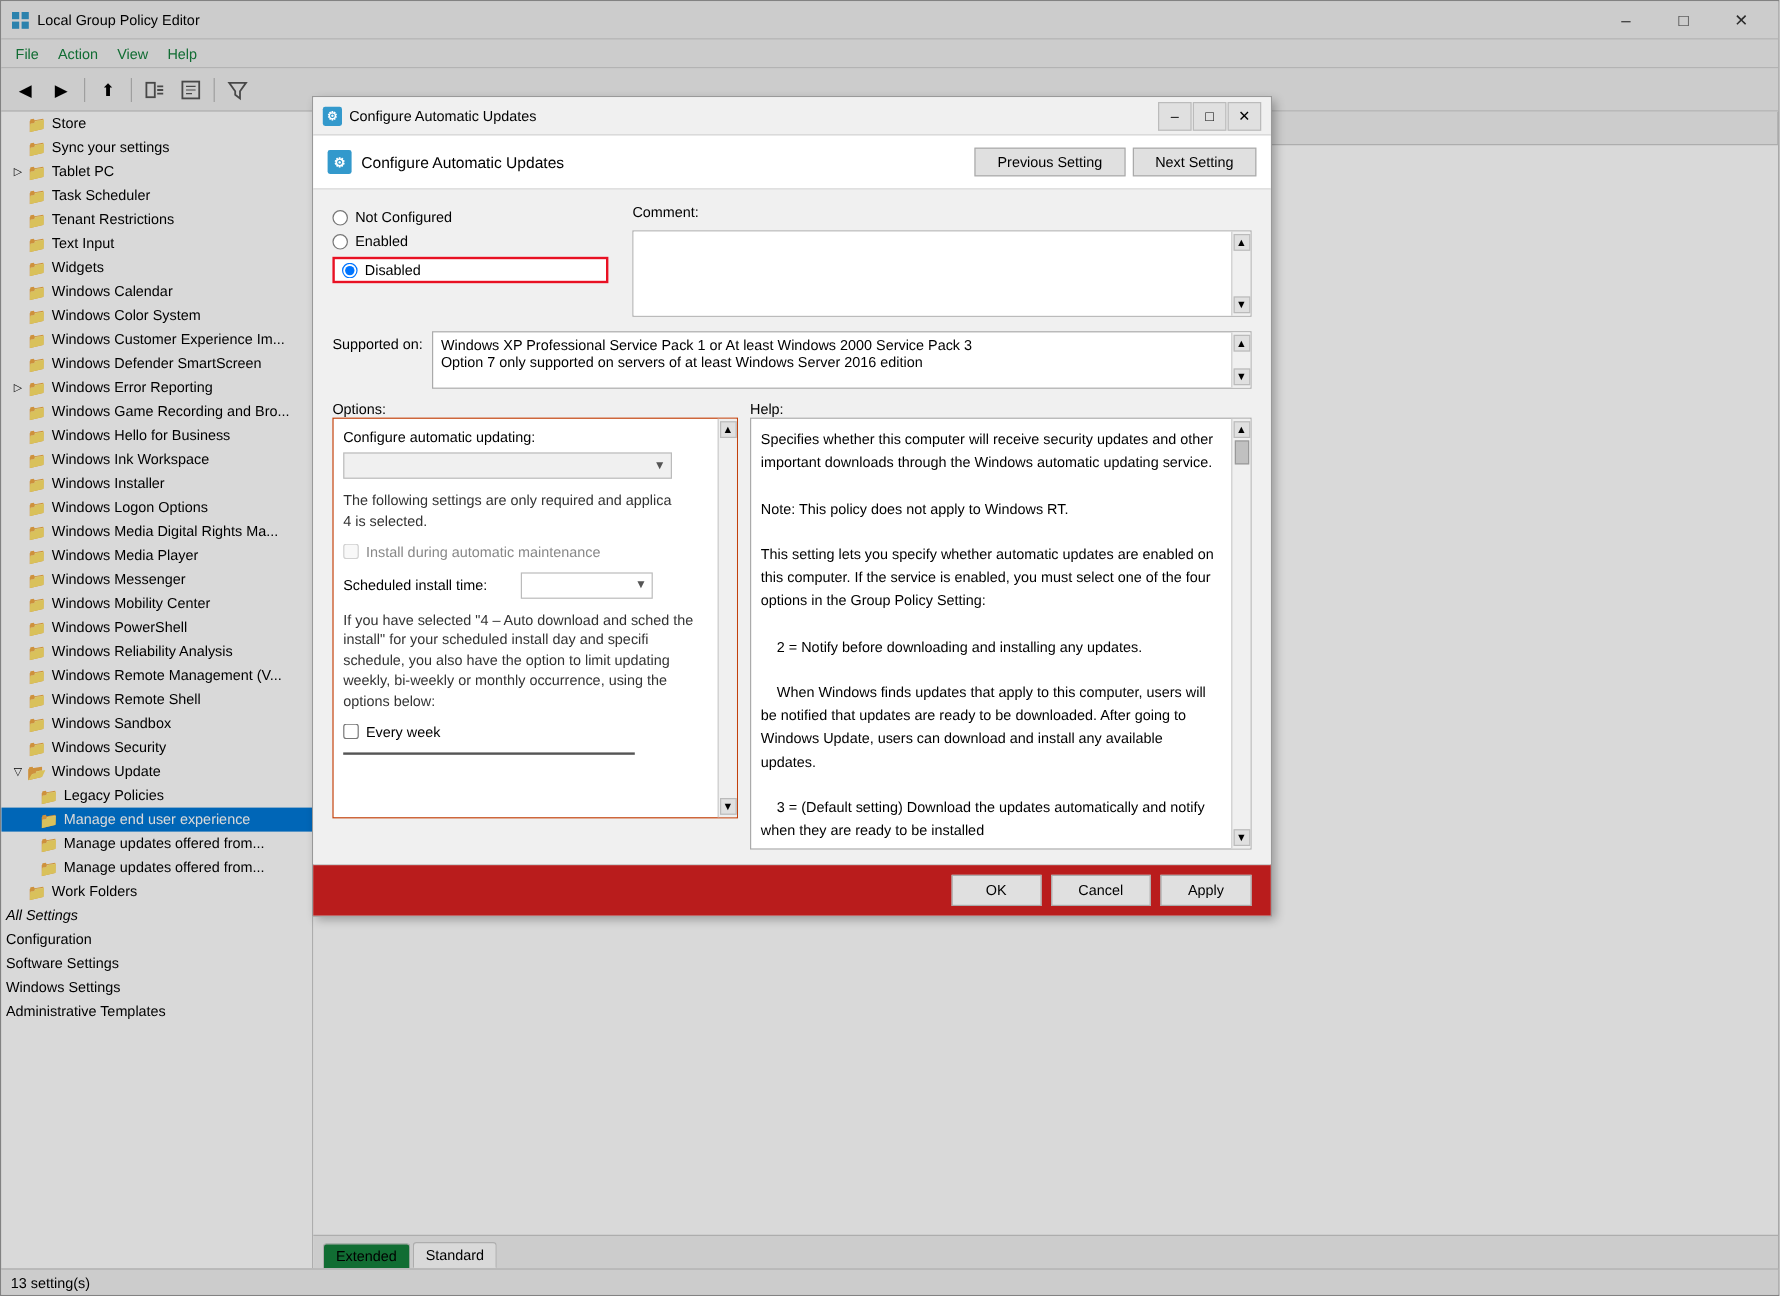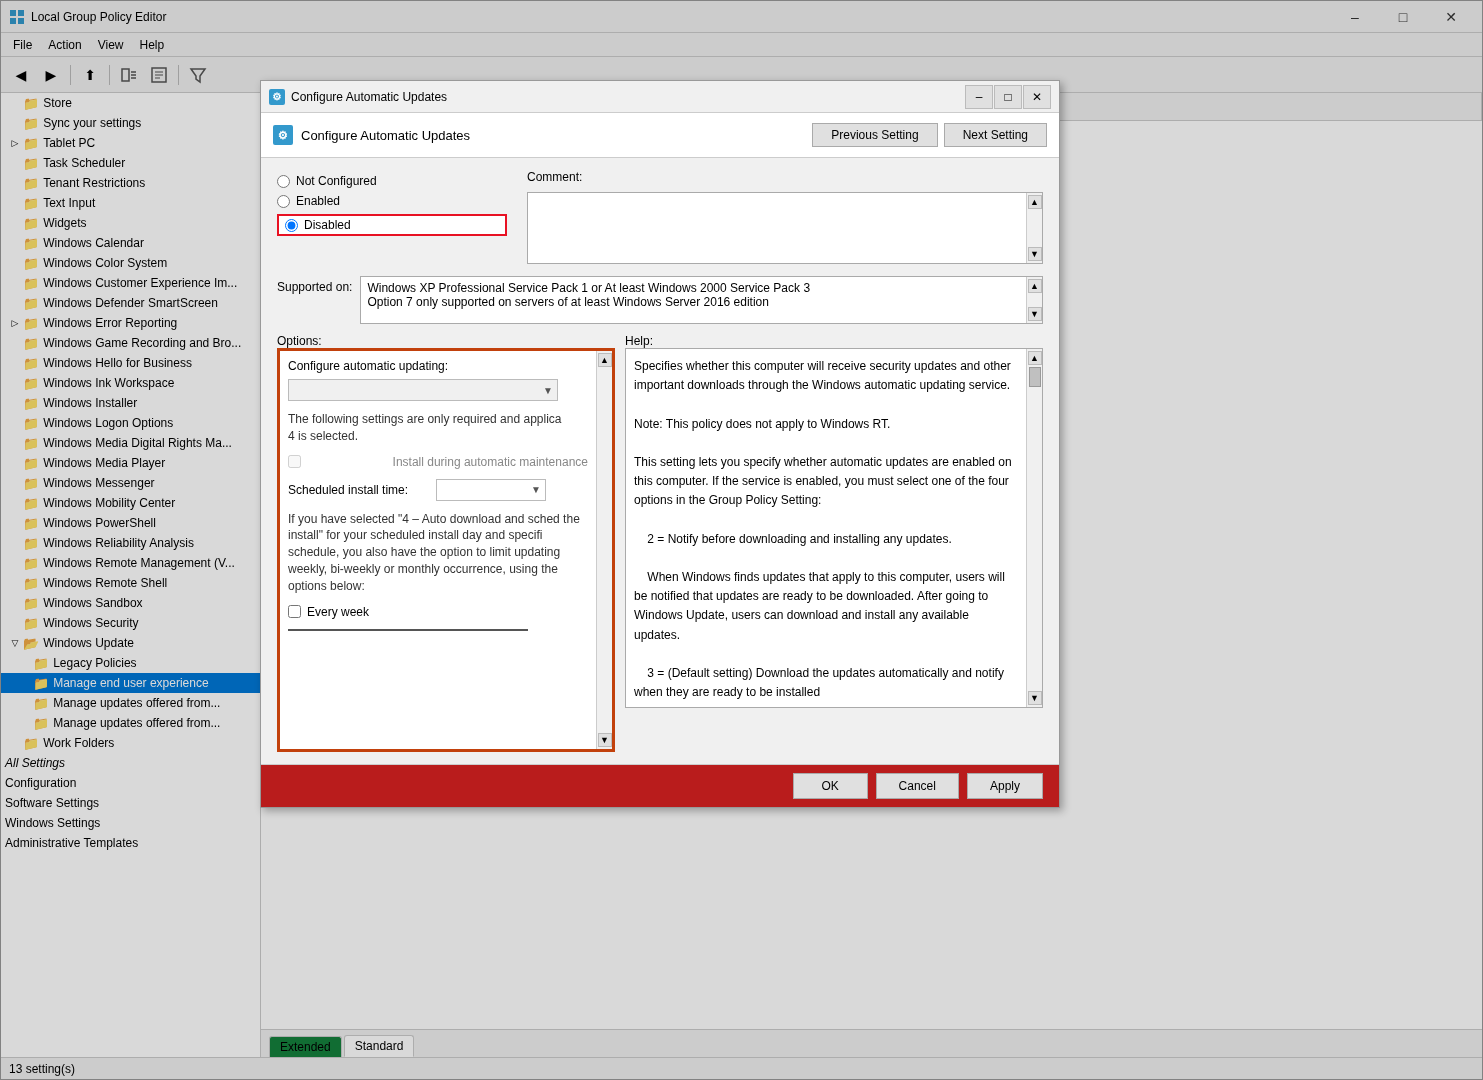--- a/index.html
+++ b/index.html
@@ -66,21 +66,21 @@
       background: #f0f0f0;
       display: flex;
       align-items: center;
       padding: 0 4px;
       border-bottom: 1px solid #ccc;
     }
     .menu-item {
       padding: 2px 8px;
       cursor: pointer;
       font-size: 12px;
-      color: #000000;
+      color: #15803d;
     }
 
     
     .toolbar {
       height: 36px;
       background: #f0f0f0;
       display: flex;
       align-items: center;
       padding: 0 6px;
       border-bottom: 1px solid #ccc;
@@ -736,29 +736,29 @@
         <div style="flex: 0 0 338px;">
           <span style="font-size:12px;">Options:</span>
         </div>
         <div style="flex:1;">
           <span style="font-size:12px;">Help:</span>
         </div>
       </div>
 
       <div class="options-help-row">
 
-        <div style="flex: 0 0 338px; display:flex; border: 3px solid #c2410c; background:#fff; height: 404px;">
+        <div style="flex: 0 0 338px; display:flex; border: 1px solid #c2410c; background:#fff; height: 334px;">
           <div style="flex:1; padding: 8px; overflow:hidden;">
             <div style="font-size:12px; margin-bottom:6px;">Configure automatic updating:</div>
             <div style="width:90%; height:22px; border:1px solid #bbb; background:#f0f0f0; margin-bottom:10px; display:flex; align-items:center;">
               <span style="flex:1; padding:0 6px; font-size:12px;"></span>
               <span style="padding: 0 4px; font-size:10px; color:#555;">▼</span>
             </div>
             <div style="font-size:12px; color:#333; margin-bottom:10px; line-height:1.4;">The following settings are only required and applica<br>4 is selected.</div>
-            <div style="display:flex; align-items:center; gap:6px; margin-bottom:10px;justify-content:space-between;">
+            <div style="display:flex; align-items:center; gap:6px; margin-bottom:10px;">
               <input type="checkbox" disabled="" style="">
               <span style="font-size:12px; color:#888;">Install during automatic maintenance</span>
             </div>
             <div style="display:flex; align-items:center; gap:8px; margin-bottom:10px;">
               <span style="font-size:12px; flex: 0 0 140px;">Scheduled install time:</span>
               <div style="width:110px; height:22px; border:1px solid #bbb; background:#fff; display:flex; align-items:center;">
                 <span style="flex:1;"></span>
                 <span style="padding: 0 4px; font-size:10px; color:#555;">▼</span>
               </div>
             </div>

